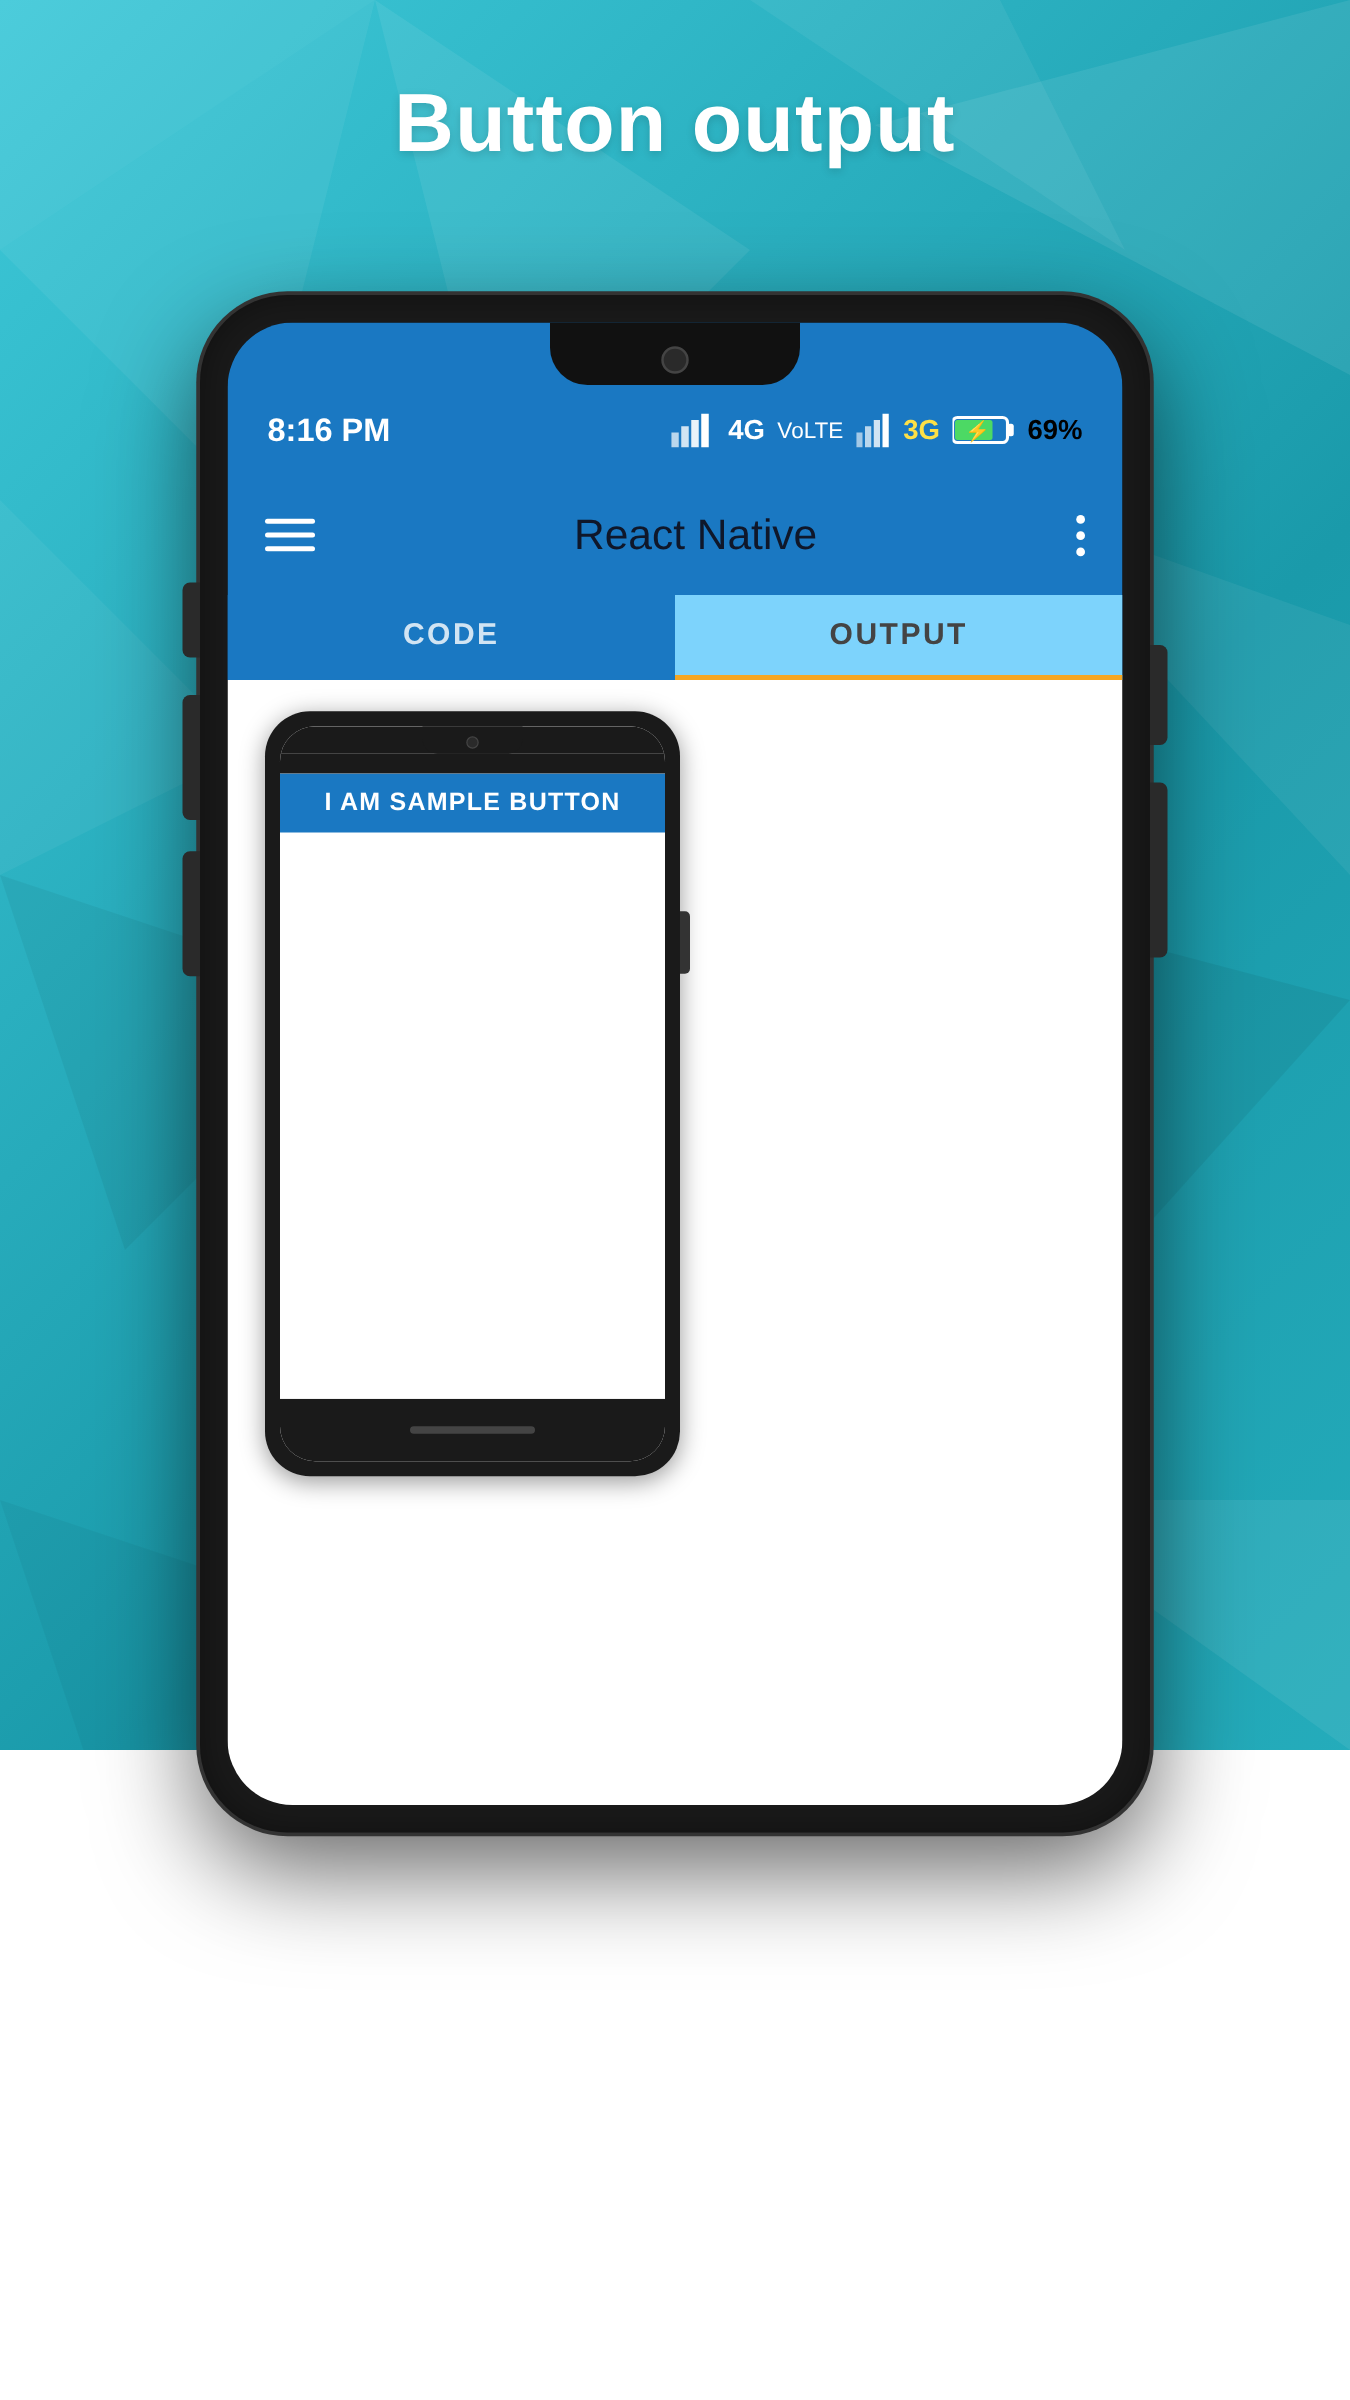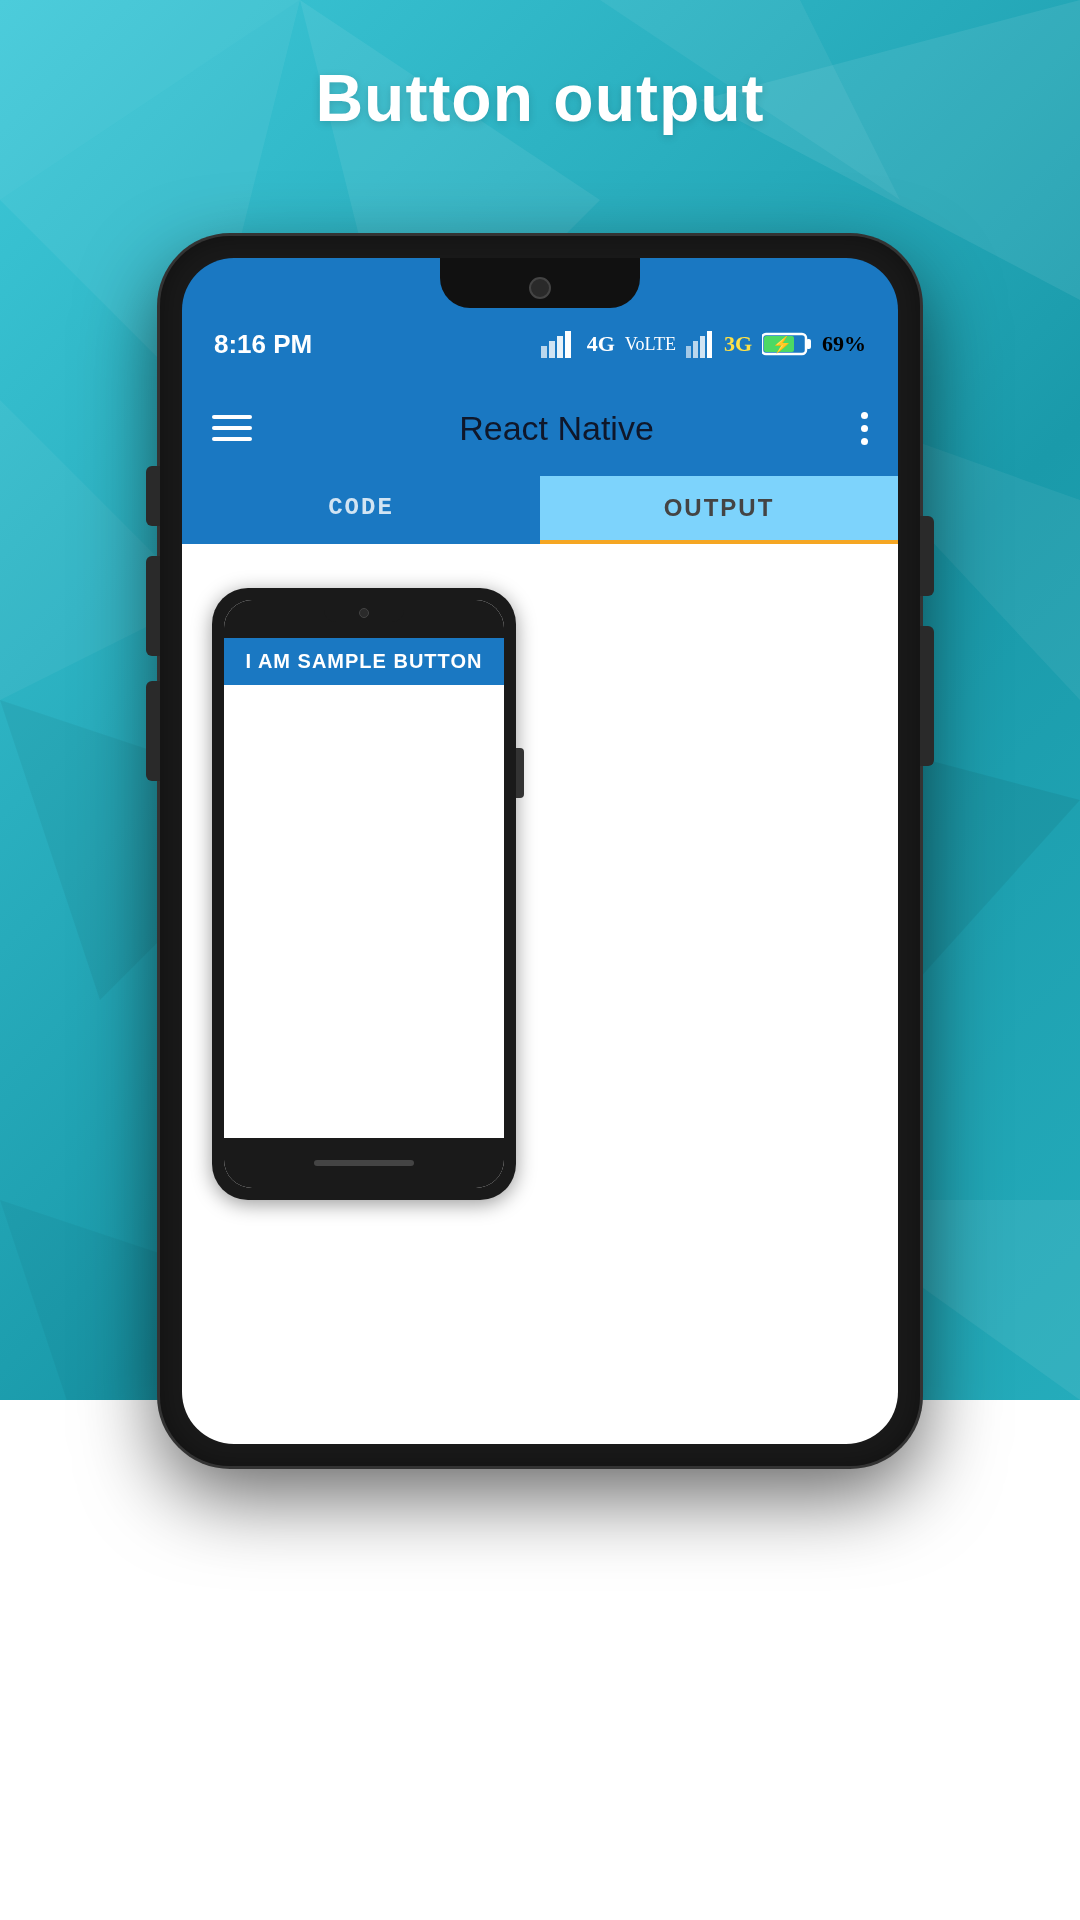--- a/index.html
+++ b/index.html
@@ -151,21 +151,20 @@
     .status-time {
       color: white;
       font-size: 26px;
       font-weight: 600;
     }
 
     .status-icons {
       display: flex;
       align-items: center;
       gap: 10px;
-      font-family: Liberation Serif, serif;
     }
 
     .status-icons span {
       color: #000000;
       font-size: 22px;
     }
 
     .battery-text {
       color: white;
       font-size: 22px;
@@ -267,44 +266,43 @@
       border-bottom: 4px solid transparent;
       background: #1a78c2;
       color: rgba(255,255,255,0.8);
     }
 
     .tab-btn.tab-code {
       color: #666;
       border-bottom: 4px solid transparent;
       background: #1a78c2;
       color: rgba(255,255,255,0.8);
-      font-family: Liberation Mono, monospace;
     }
 
     .tab-btn.tab-output {
       color: #555;
       border-bottom: 4px solid #f5a623;
       background: #7dd3fc;
       color: #444;
     }
 
     
     .screen-content {
       background: white;
       flex: 1;
       position: relative;
       min-height: 900px;
     }
 
     
     .inner-phone {
       position: absolute;
-      top: 44px;
+      top: 25px;
       left: 30px;
-      width: 304px;
+      width: 332px;
     }
 
     .inner-phone-shell {
       background: #1a1a1a;
       border-radius: 36px;
       padding: 12px;
       box-shadow: 0 4px 20px rgba(0,0,0,0.4);
     }
 
     .inner-phone-shell::before {

